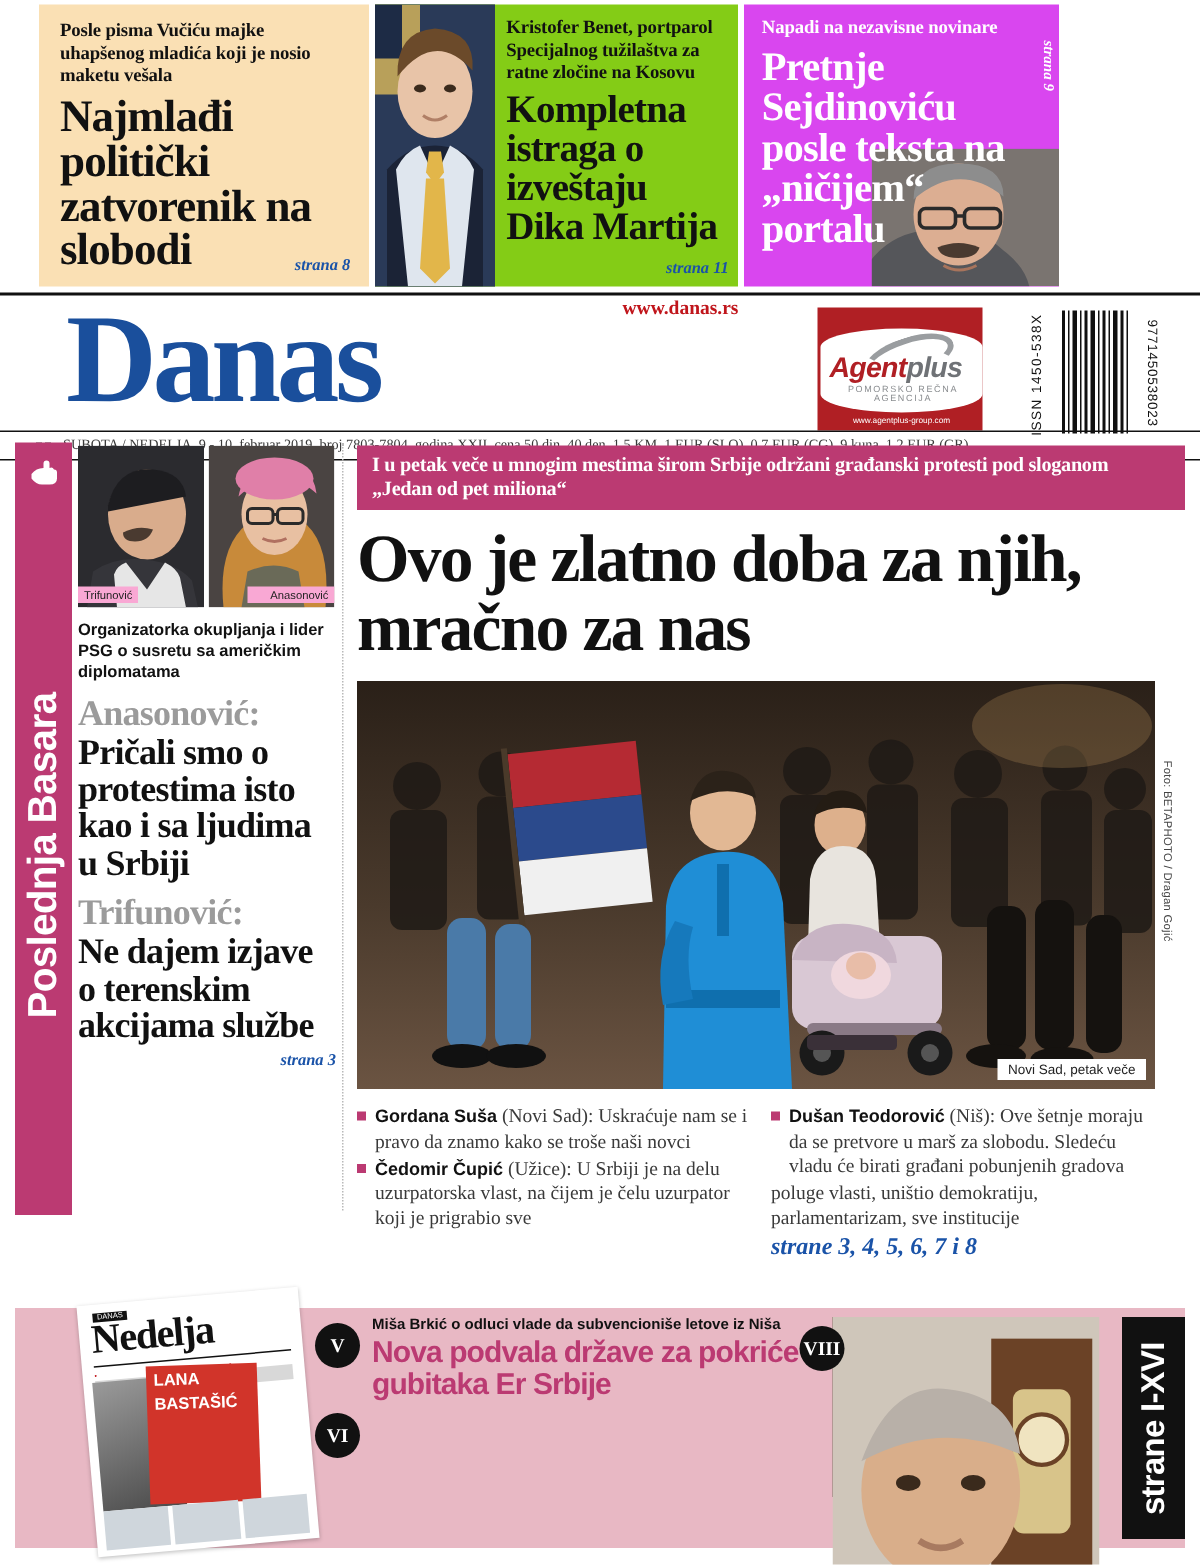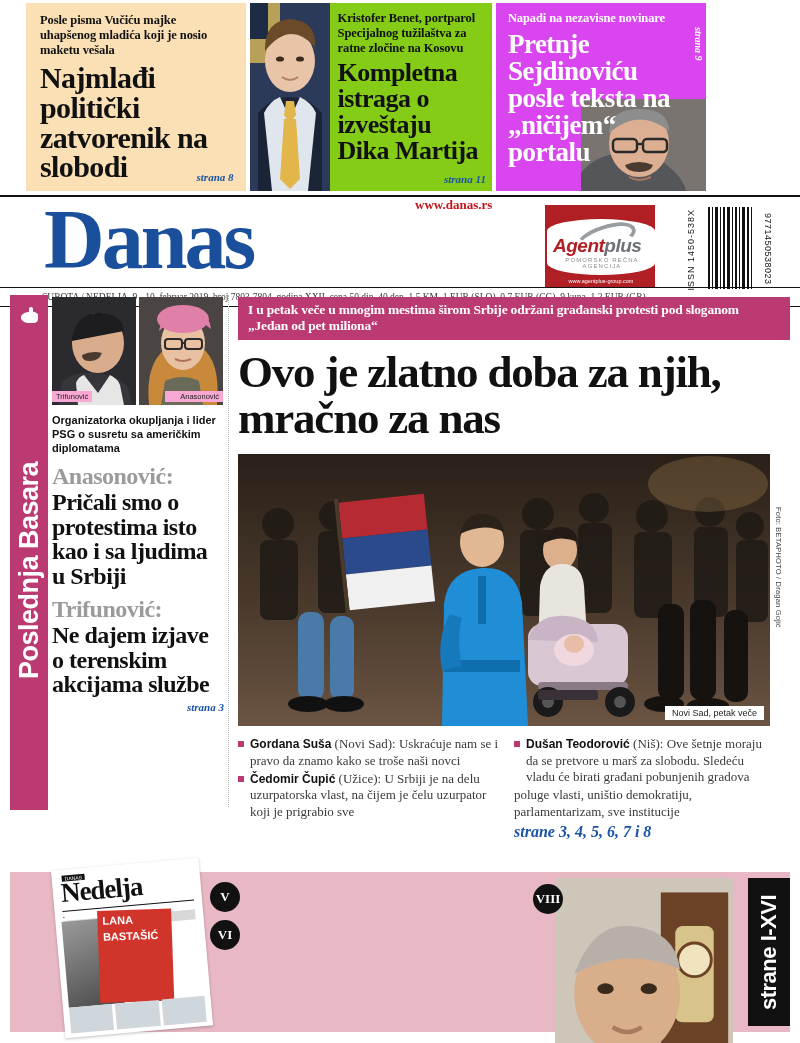--- a/index.html
+++ b/index.html
@@ -625,20 +625,24 @@
       <div class="cover-bottom">
         <span></span>
           <span></span>
           <span></span>
       </div>
     </div>
 
     <div class="promo-items">
       <div class="promo-row">
         <div class="rn">V</div>
+        <div>
+          <div class="promo-k">Miša Brkić o odluci vlade da subvencioniše letove iz Niša</div>
+          <div class="promo-h">Nova podvala države za pokriće gubitaka Er Srbije</div>
+        </div>
       </div>
       <div class="promo-row">
         <div class="rn">VI</div>
       </div>
     </div>
 
     <div class="rn viii">VIII</div>
 
     <div class="promo-right">
       <div class="kenovic-photo">

